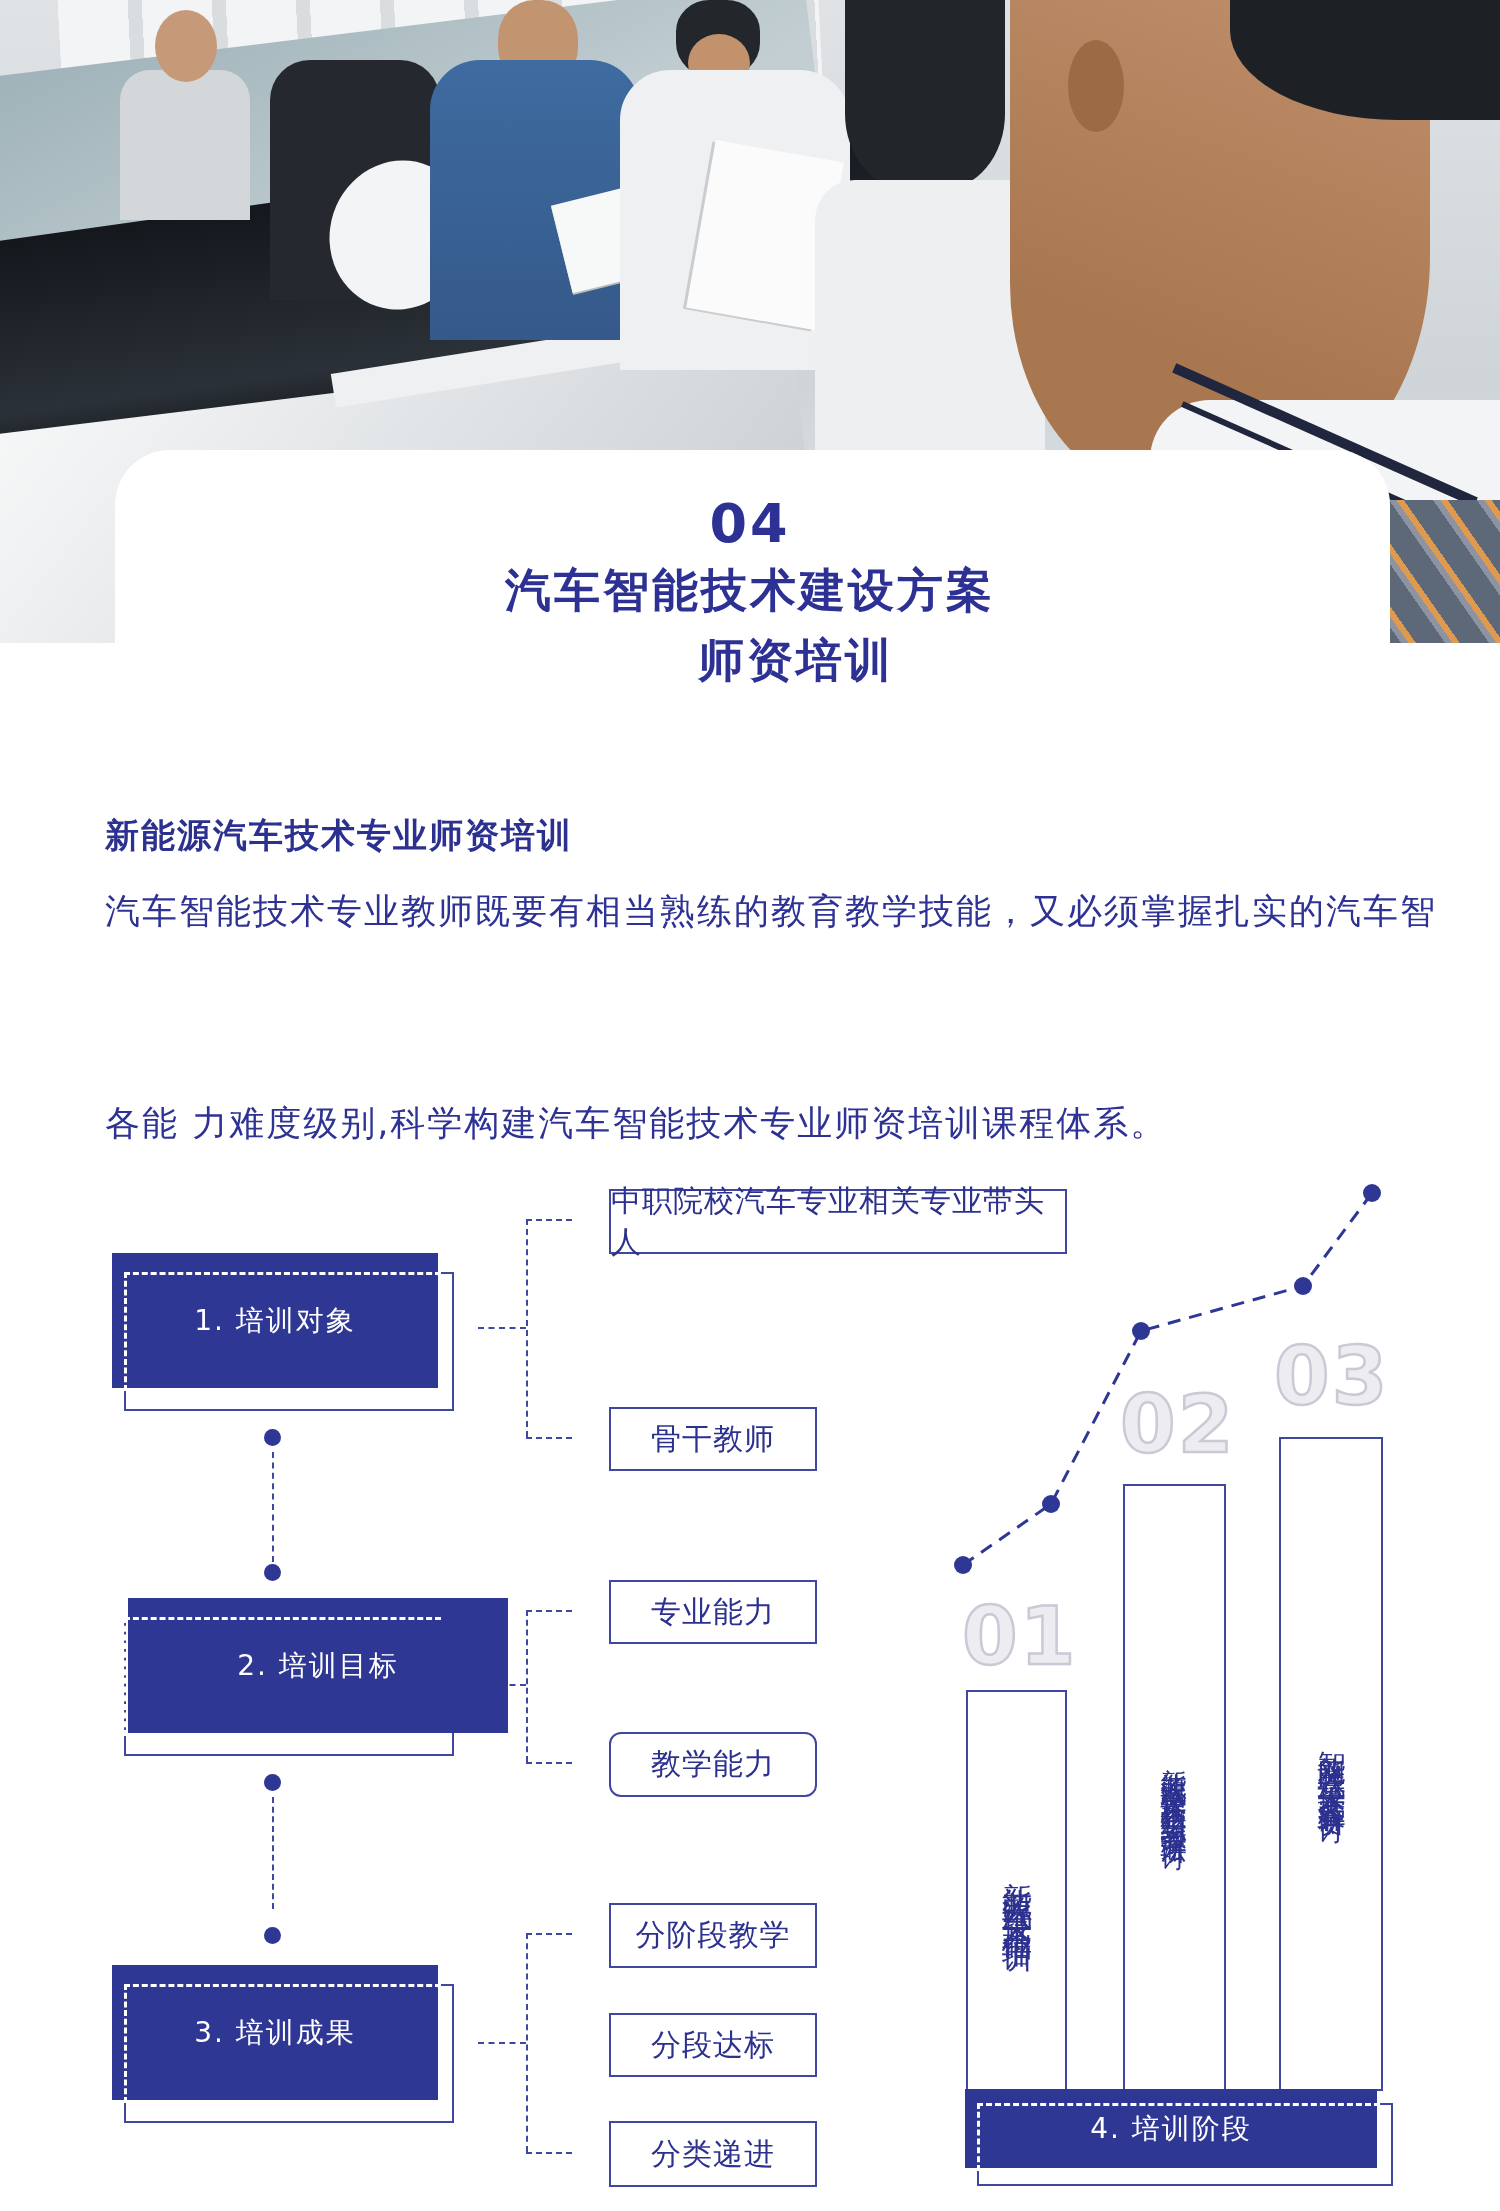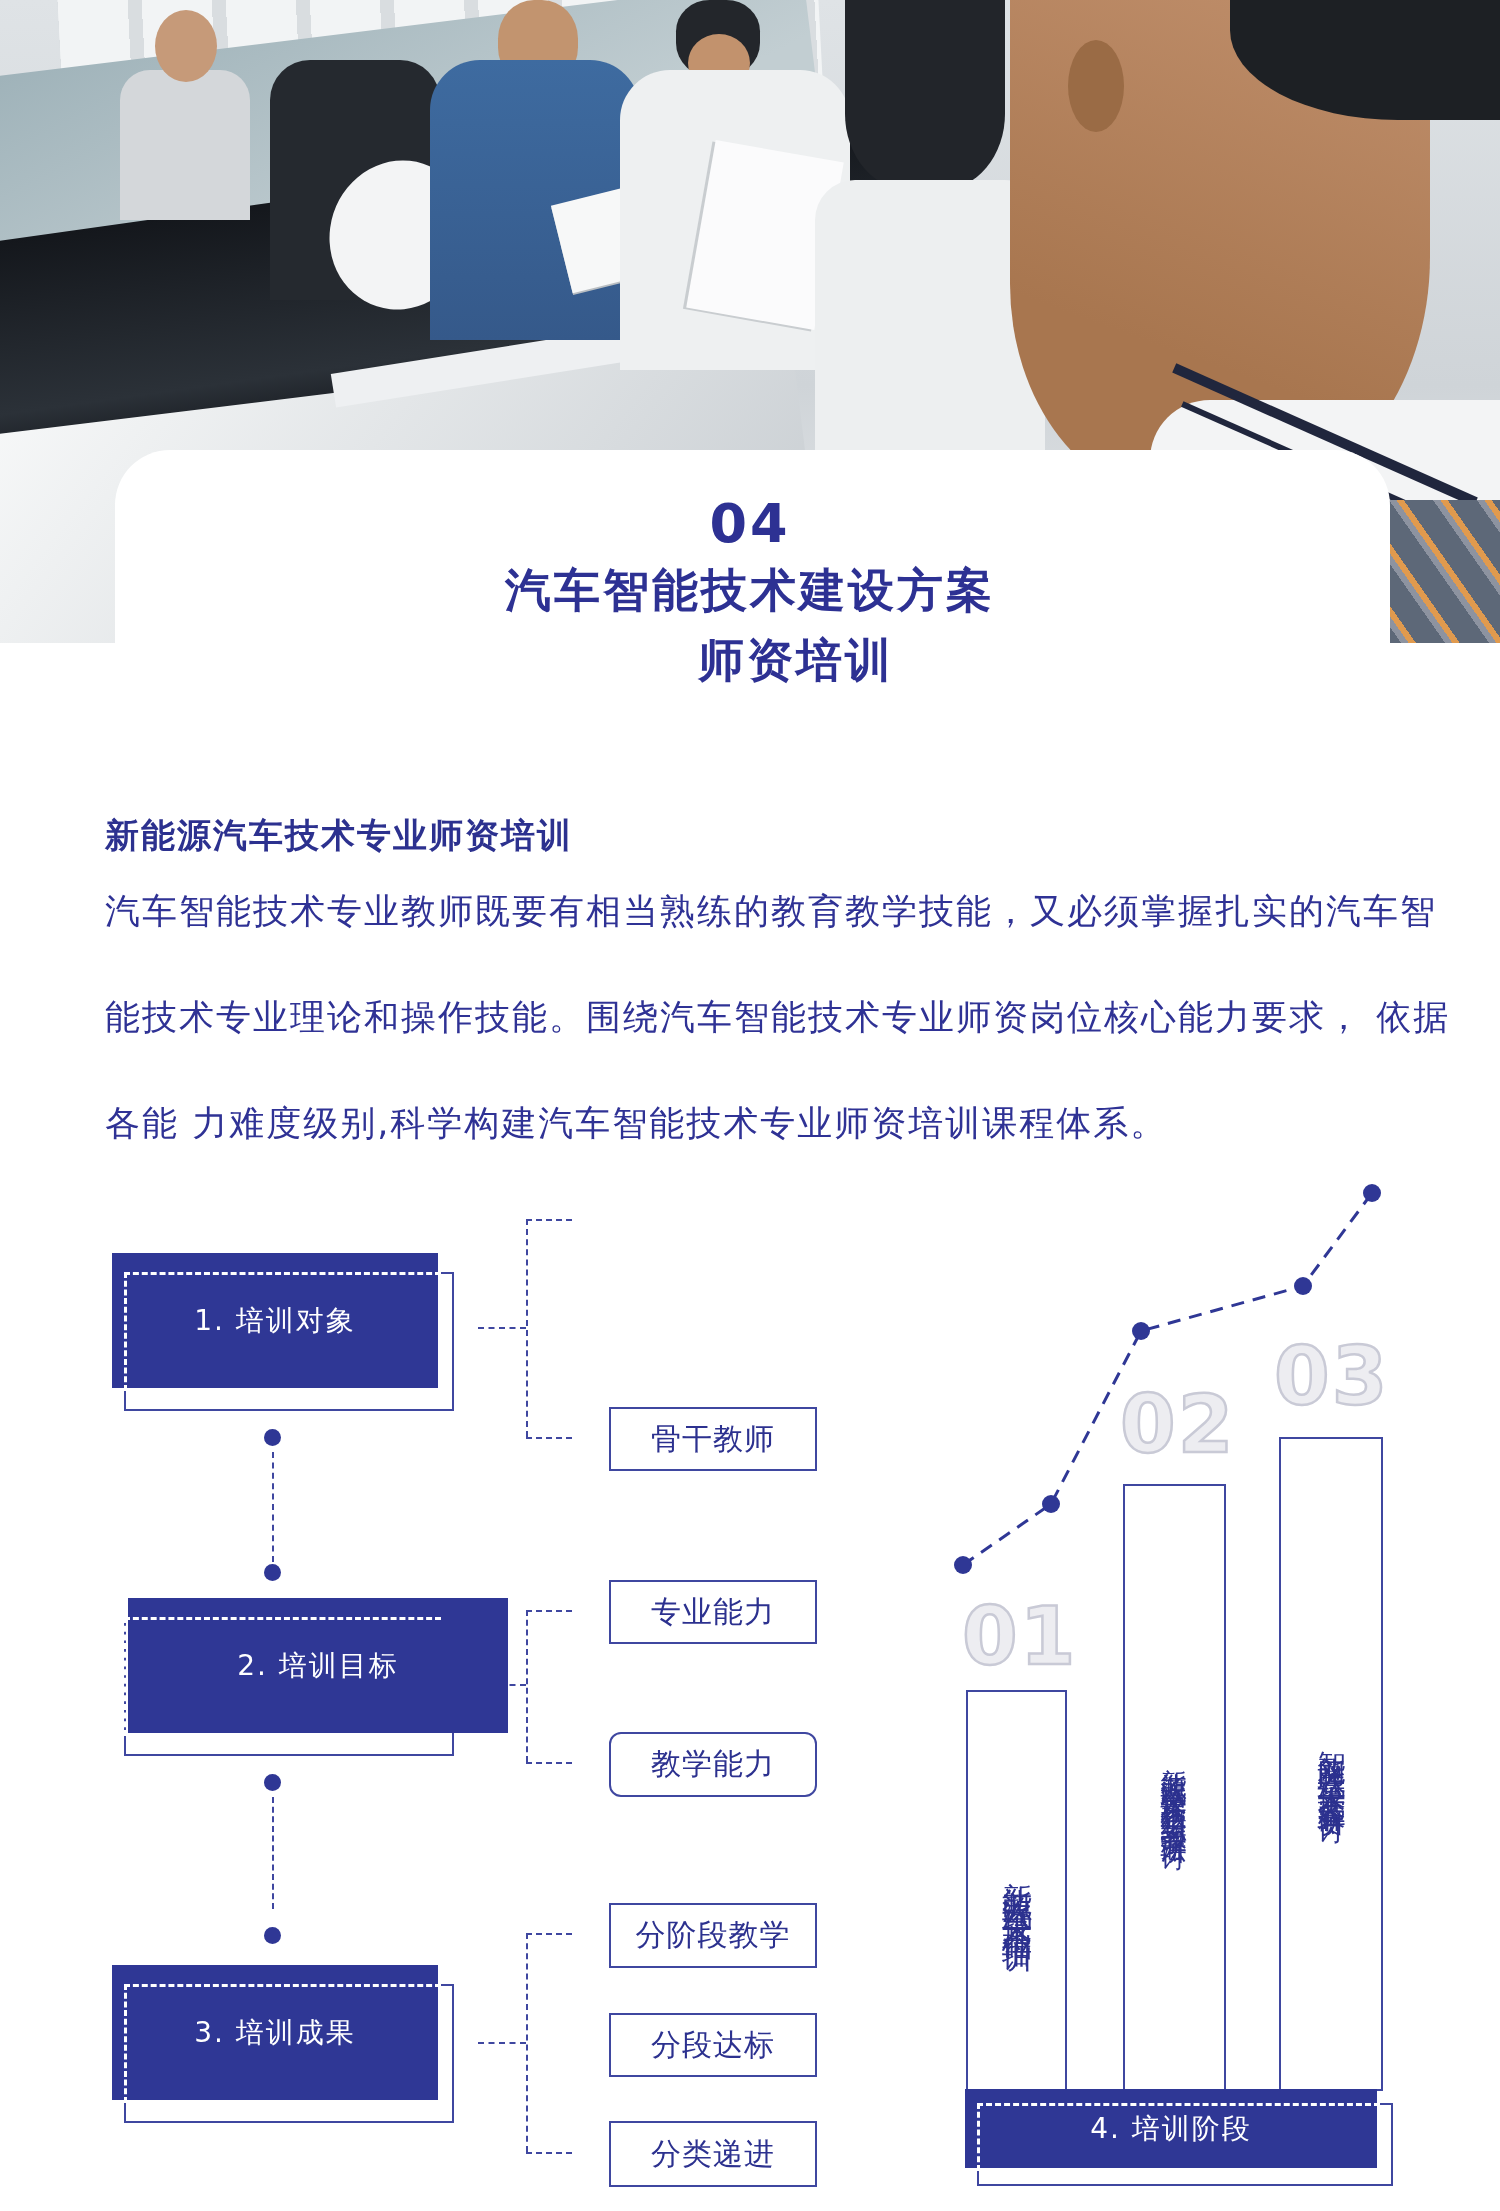--- a/index.html
+++ b/index.html
@@ -87,32 +87,32 @@
   </div>
 
   <div class="card"></div>
 
   <div class="title-num" style="top:492px;">04</div>
   <div class="title-line" style="top:560px;">汽车智能技术建设方案</div>
   <div class="title-line" style="top:630px;padding-left:46px;">师资培训</div>
 
   <div class="intro-head" style="top:813px;">新能源汽车技术专业师资培训</div>
   <div class="intro-line" style="top:888px;">汽车智能技术专业教师既要有相当熟练的教育教学技能，又必须掌握扎实的汽车智</div>
-  <div class="intro-line" style="top:994px;">能技术专业理论和操作技能。围绕汽车智能技术专业师资岗位核心能力要求， 依据</div>
   <div class="intro-line" style="top:1100px;">各能 力难度级别,科学构建汽车智能技术专业师资培训课程体系。</div>
 
   <div class="sec-outline" style="left:124px;top:1272px;width:326px;height:135px;"></div>
   <div class="sec-box" style="left:112px;top:1253px;width:326px;height:135px;">1. 培训对象</div>
   <div class="sec-dash" style="left:124px;top:1272px;width:314px;height:116px;"></div>
 
   <div class="hdash" style="left:478px;top:1327px;width:48px;"></div>
   <div class="vdash" style="left:526px;top:1219px;height:218px;"></div>
   <div class="hdash" style="left:526px;top:1219px;width:46px;"></div>
   <div class="hdash" style="left:526px;top:1437px;width:46px;"></div>
 
+  <div class="child-box" style="left:609px;top:1189px;width:454px;height:61px;">中职院校汽车专业相关专业带头人</div>
   <div class="child-box" style="left:609px;top:1407px;width:204px;height:60px;">骨干教师</div>
 
   <div class="dot" style="left:264px;top:1429px;"></div>
   <div class="vdash" style="left:272px;top:1452px;height:110px;"></div>
   <div class="dot" style="left:264px;top:1564px;"></div>
 
   <div class="sec-outline" style="left:124px;top:1617px;width:326px;height:135px;"></div>
   <div class="sec-box" style="left:128px;top:1598px;width:380px;height:135px;">2. 培训目标</div>
   <div class="sec-dash" style="left:124px;top:1617px;width:314px;height:116px;"></div>
 

